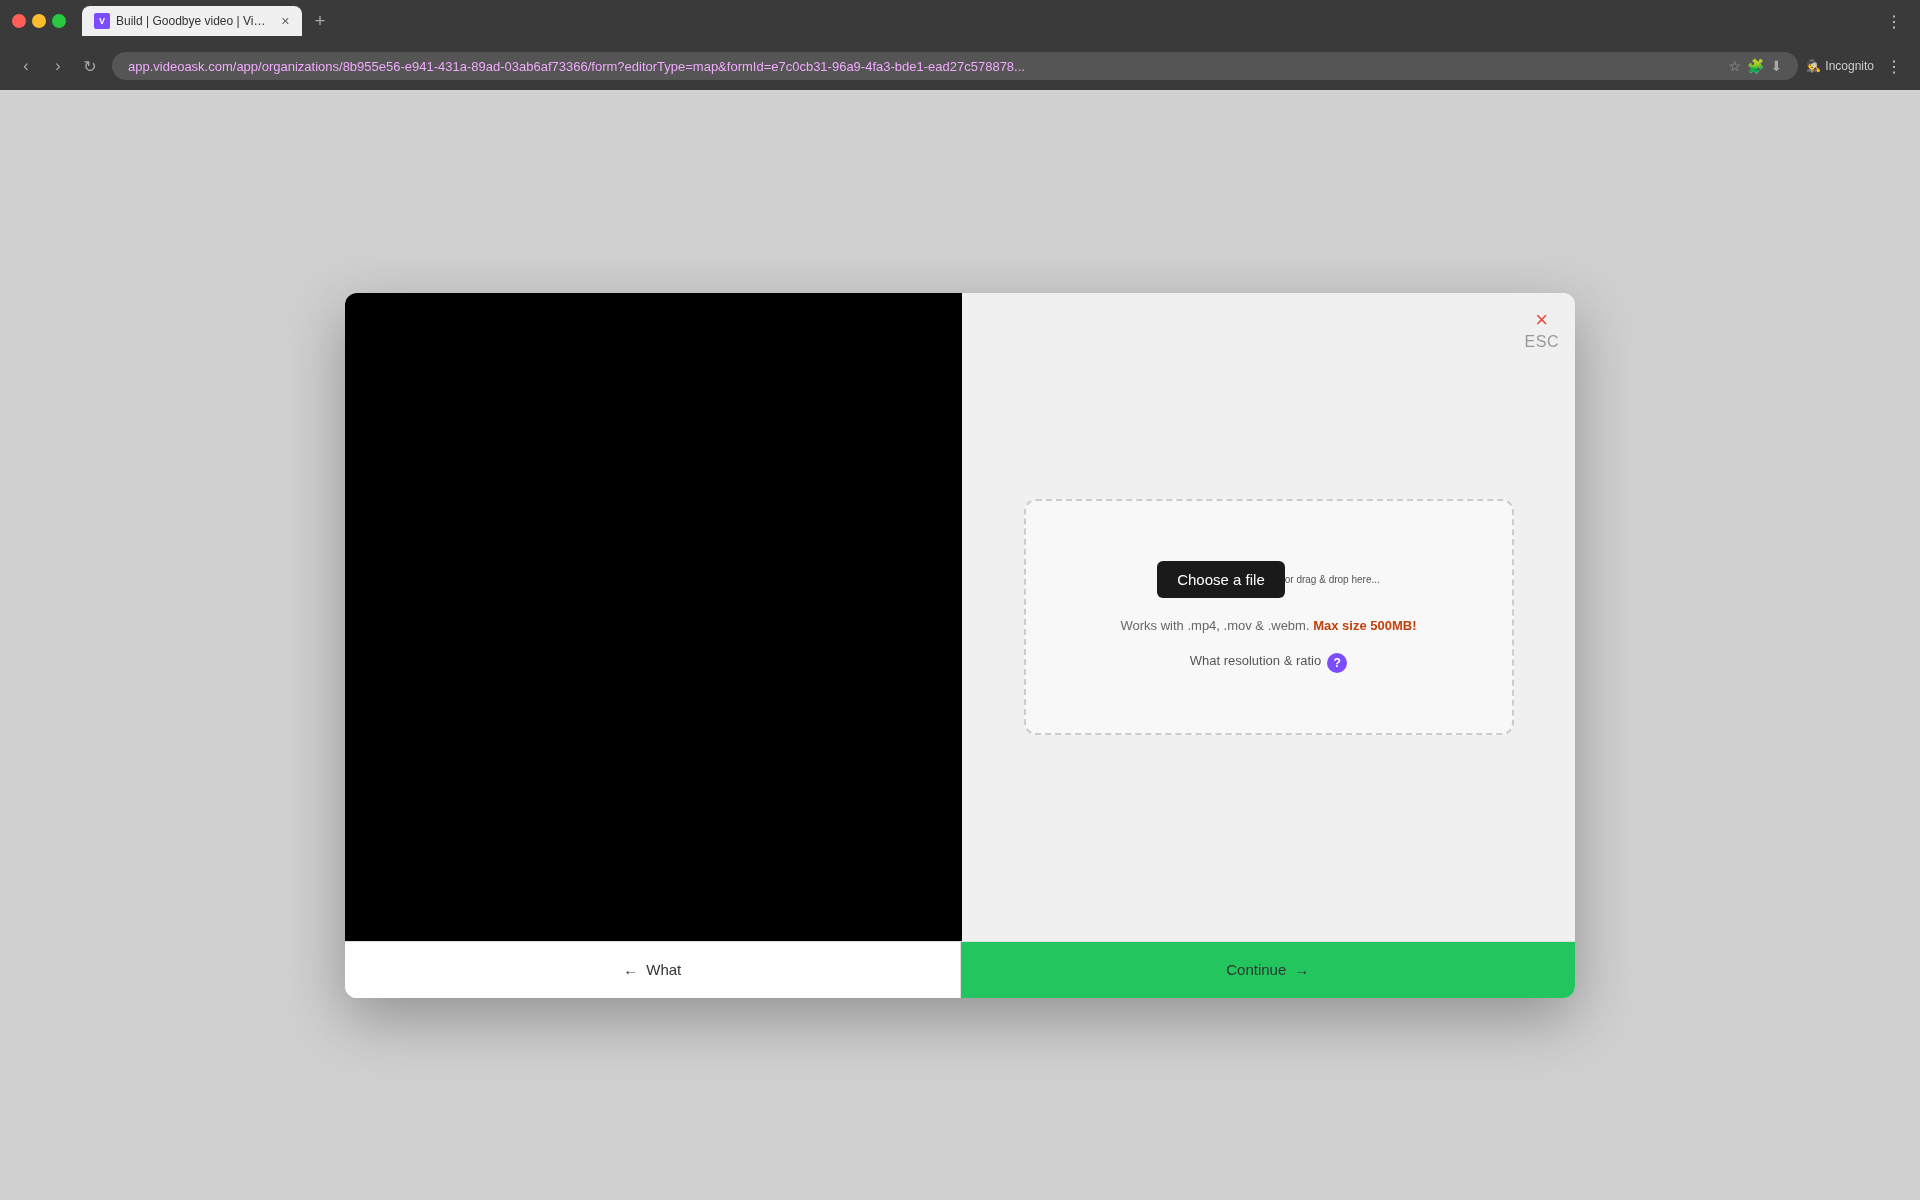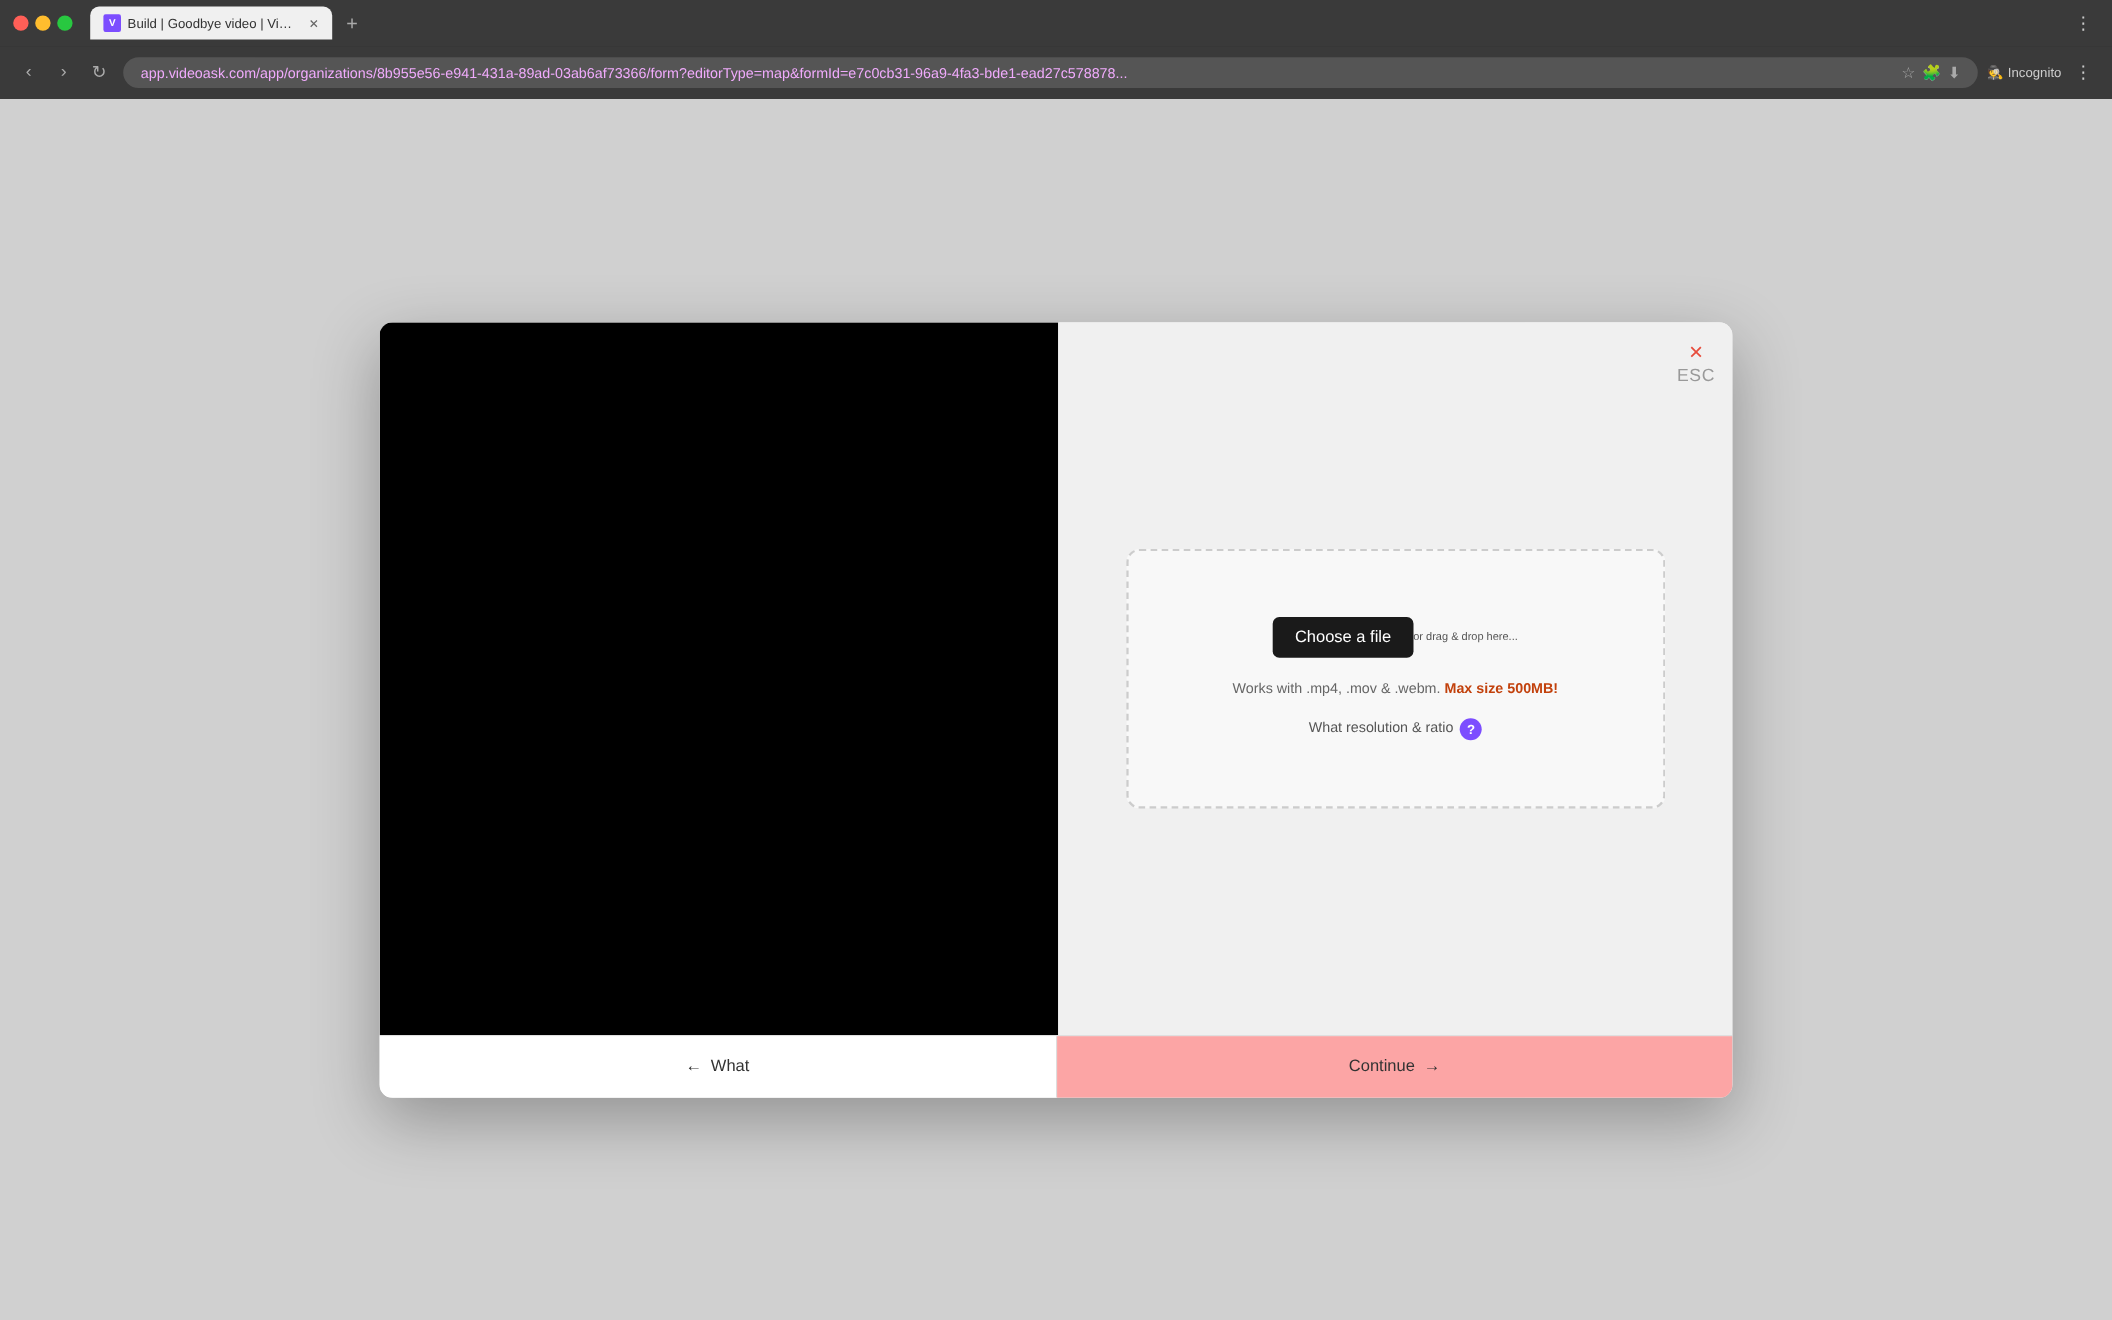--- a/index.html
+++ b/index.html
@@ -355,21 +355,21 @@
       cursor: pointer;
       font-weight: 500;
     }
 
     .continue-btn {
       flex: 1;
       display: flex;
       align-items: center;
       justify-content: center;
       gap: 8px;
-      background: #fca5a5;
+      background: #22c55e;
       border: none;
       font-size: 15px;
       color: #333;
       cursor: pointer;
       font-weight: 500;
     }
   </style>
 </head>
 <body>
 

